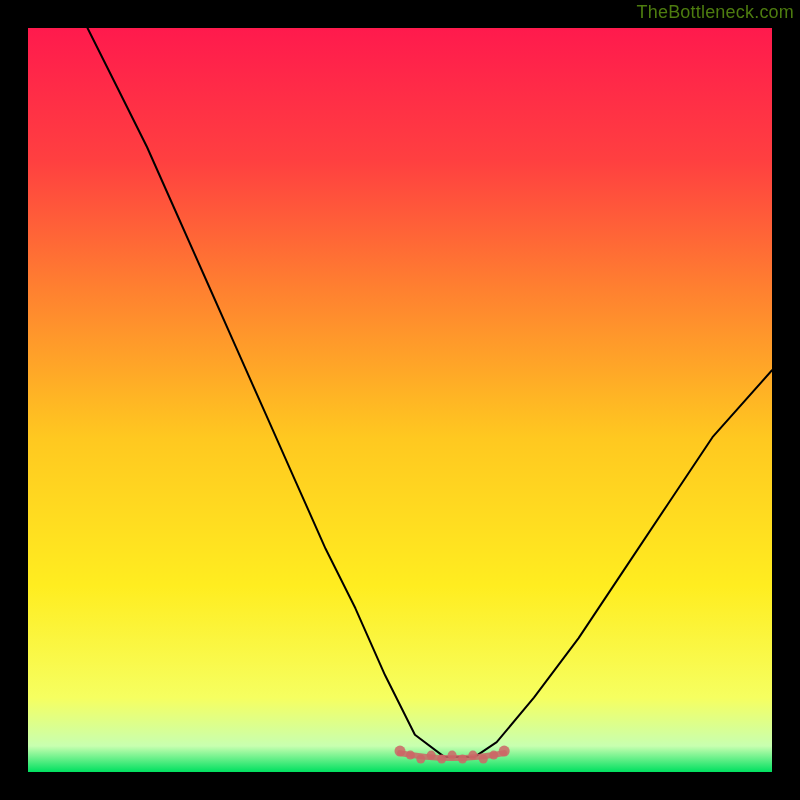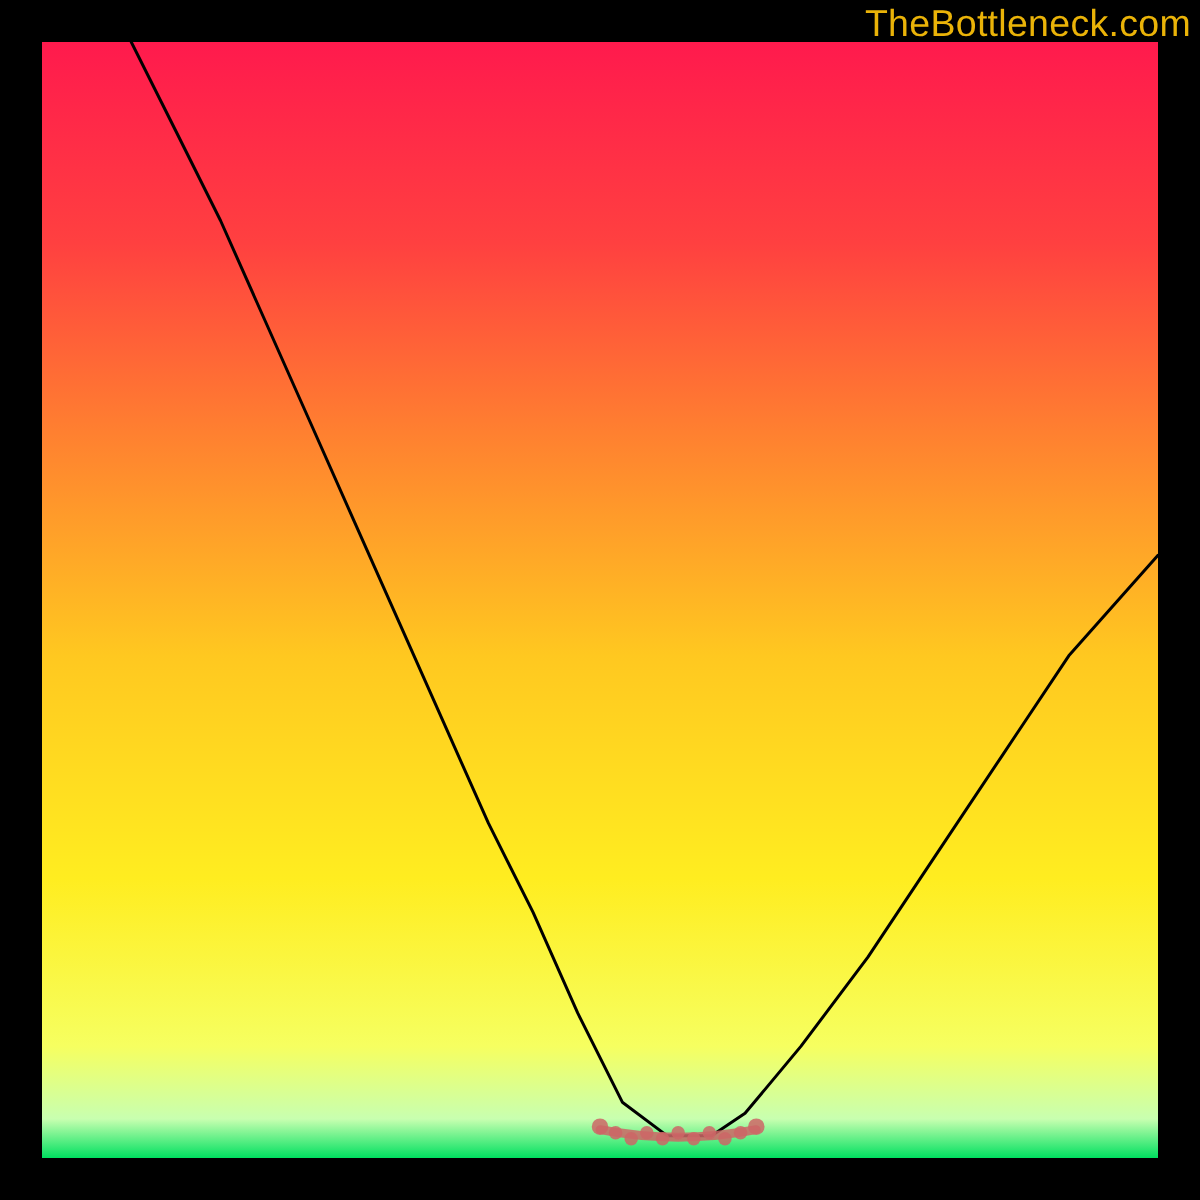--- a/index.html
+++ b/index.html
@@ -30,22 +30,22 @@
     inset: 0;
   }
   .curve-svg {
     position: absolute;
     inset: 0;
   }
   .watermark {
     position: absolute;
     top: 2px;
     right: 6px;
-    color: #eab308;
-    font-size: 25px;
+    color: #4d7c0f;
+    font-size: 18px;
     font-weight: 500;
     letter-spacing: 0.2px;
     user-select: none;
   }
 </style>
 </head>
 <body>
 
 <div class="frame">
   <div class="watermark">TheBottleneck.com</div>

